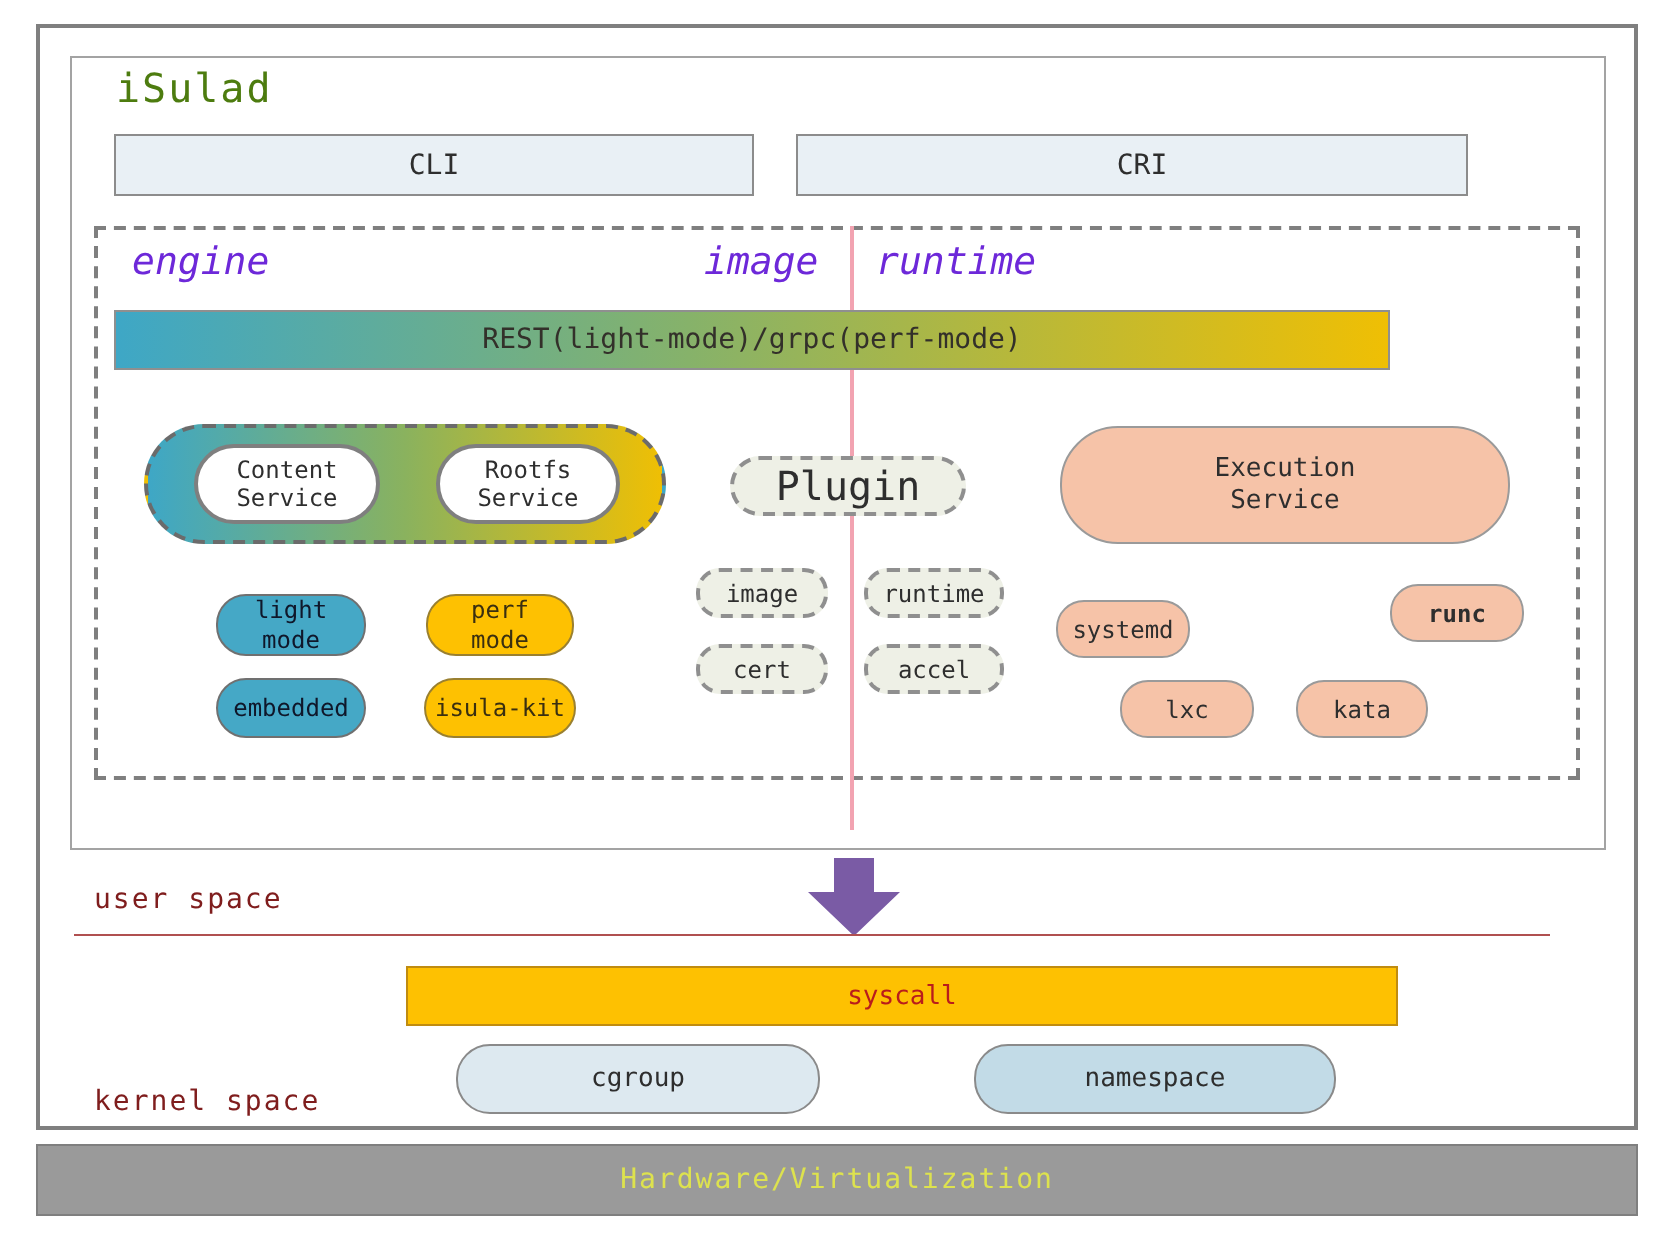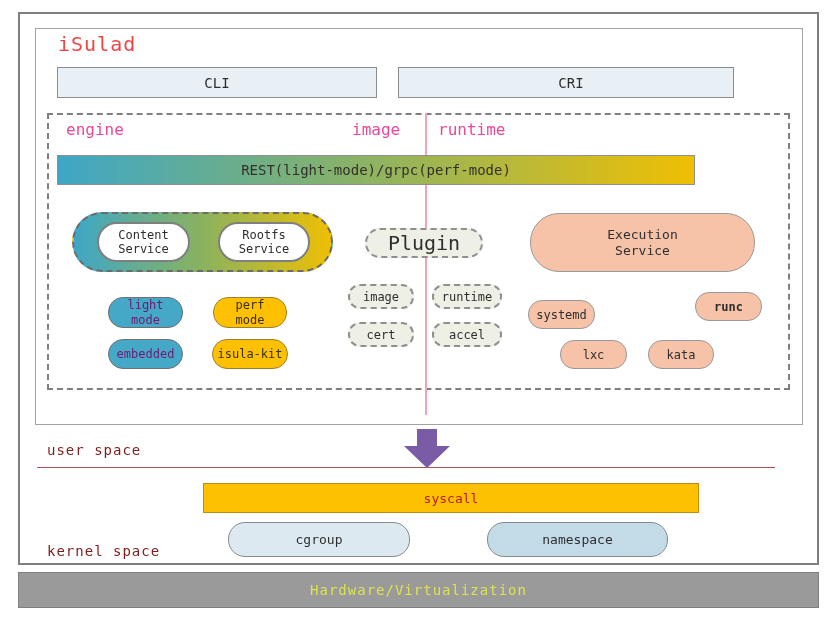--- a/index.html
+++ b/index.html
@@ -7,49 +7,49 @@
     position:relative;width:840px;height:621px;background:#ffffff;
     font-family:"DejaVu Sans Mono","Liberation Mono",monospace;
     color:#2e2e2e;overflow:hidden;
   }
   .abs{position:absolute;box-sizing:border-box;}
   .center{display:flex;align-items:center;justify-content:center;text-align:center;}
   .prelines{white-space:pre-line;line-height:1.2;}
 
   .outer-box{left:18px;top:12px;width:801px;height:553px;border:2px solid #7f7f7f;background:#ffffff;}
   .isulad-box{left:35px;top:28px;width:768px;height:397px;border:1px solid #a3a3a3;background:#ffffff;}
-  .title{left:58px;top:32px;font-size:20px;color:#ef4444;letter-spacing:1px;}
+  .title{left:58px;top:32px;font-size:20px;color:#4d7c0f;letter-spacing:1px;}
 
   .top-box{height:31px;background:#e9f0f5;border:1px solid #8c8c8c;font-size:14px;}
   .cli{left:57px;top:67px;width:320px;}
   .cri{left:398px;top:67px;width:336px;padding-left:10px;}
 
   .dashed-area{left:47px;top:113px;width:743px;height:277px;border:2px dashed #7f7f7f;}
-  .section-label{font-size:16px;color:#ec4899;}
+  .section-label{font-size:19px;color:#6d28d9;font-style:italic;}
 
   .pink-line{left:425px;top:113px;width:2px;height:302px;background:#f2a3b1;}
 
   .rest-bar{left:57px;top:155px;width:638px;height:30px;
     background:linear-gradient(90deg,#3ea7c6 0%,#86b26a 45%,#efbf04 100%);
     border:1px solid #8f8f8f;font-size:14px;color:#33302a;}
 
   .engine-pill{left:72px;top:212px;width:261px;height:60px;border-radius:30px;
     border:2px dashed #6b6b6b;
     background:linear-gradient(90deg,#3ea7c6 0%,#8ab25e 50%,#efbf04 100%);}
   .white-pill{background:#ffffff;border:2px solid #7f7f7f;border-radius:20px;font-size:12px;}
 
   .plugin-pill{left:365px;top:228px;width:118px;height:30px;border-radius:15px;
     background:#eef0e6;border:2px dashed #8f8f8f;font-size:20px;}
   .mini-dashed{background:#eef0e6;border:2px dashed #8f8f8f;border-radius:12px;font-size:12px;height:25px;}
 
   .salmon{background:#f6c3a8;border:1px solid #9a9a9a;}
   .execution-pill{left:530px;top:213px;width:225px;height:59px;border-radius:29px;font-size:13px;}
   .salmon-pill{height:29px;border-radius:14px;font-size:12px;}
 
-  .teal-pill{background:#45a8c6;border:1px solid #707070;border-radius:15px;font-size:12px;color:#701a75;}
+  .teal-pill{background:#45a8c6;border:1px solid #707070;border-radius:15px;font-size:12px;color:#0f172a;}
   .gold-pill{background:#fec101;border:1px solid #9a8030;border-radius:15px;font-size:12px;color:#3a2f10;}
 
   .space-label{font-size:14px;color:#7f1d1d;letter-spacing:1px;}
   .red-line{left:37px;top:467px;width:738px;height:0;border-top:1px solid #b05050;}
   .arrow-svg{left:404px;top:429px;width:46px;height:39px;}
 
   .syscall-bar{left:203px;top:483px;width:496px;height:30px;background:#fec101;border:1px solid #c08c10;font-size:13px;color:#b91c1c;}
   .blue-pill{border:1px solid #8a8a8a;border-radius:17px;font-size:13px;height:35px;}
   .cgroup{left:228px;top:522px;width:182px;background:#dde9f0;}
   .namespace{left:487px;top:522px;width:181px;background:#c2dbe7;}

